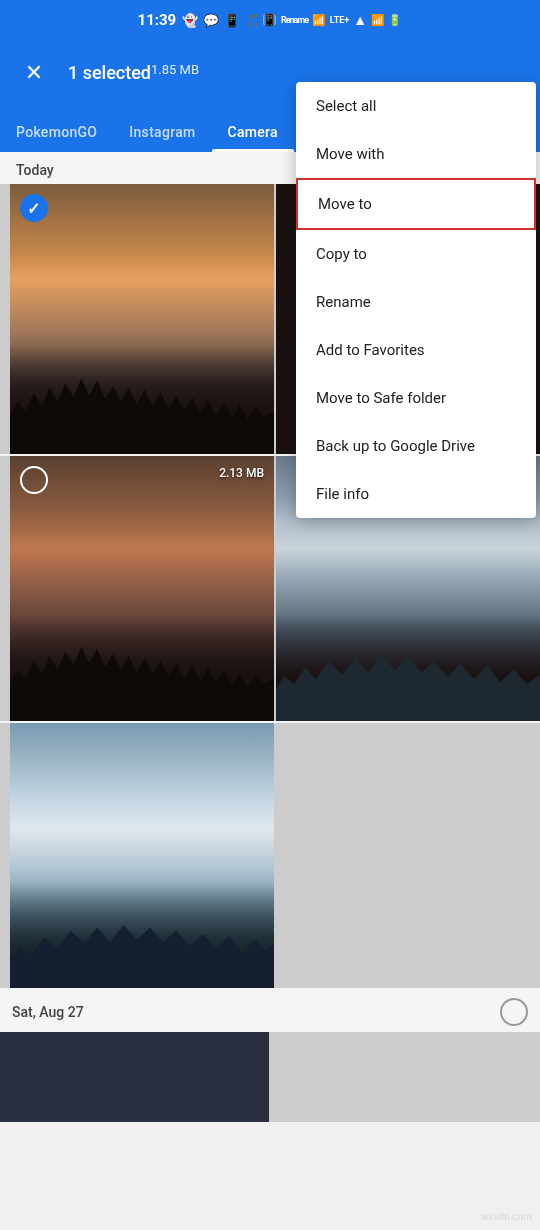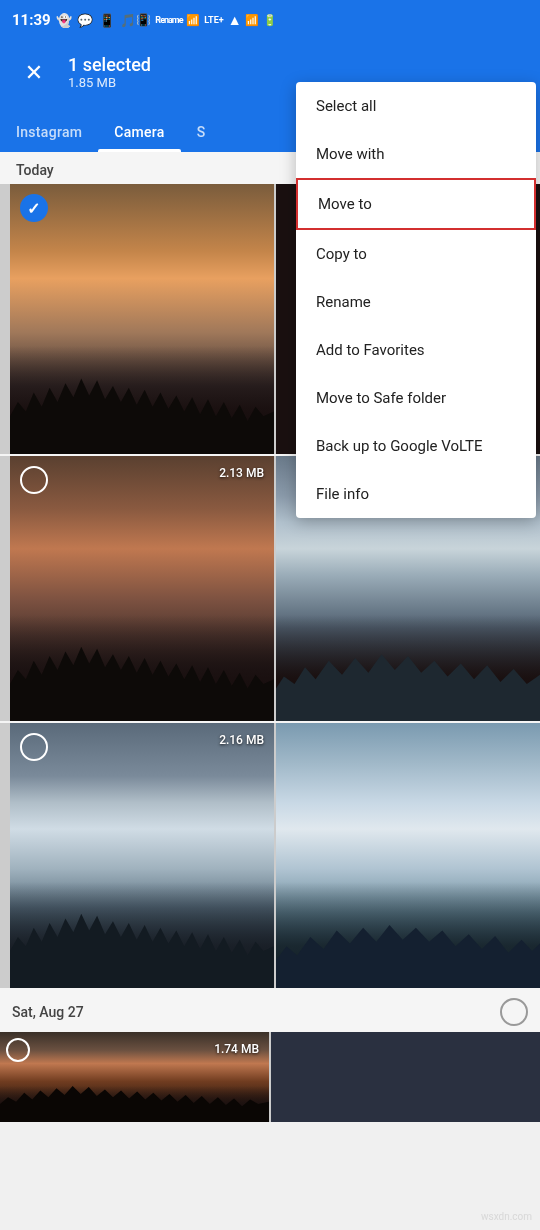--- a/index.html
+++ b/index.html
@@ -12,21 +12,21 @@
       position: relative;
     }
 
     
     .status-bar {
       width: 100%;
       height: 40px;
       background: #1a73e8;
       display: flex;
       align-items: center;
-      justify-content: flex-start;
+      justify-content: center;
       padding: 0 12px;
       position: relative;
       z-index: 10;
     }
     .status-bar-left {
       display: flex;
       align-items: center;
       gap: 6px;
     }
     .status-time {
@@ -68,21 +68,20 @@
       font-size: 22px;
       cursor: pointer;
       width: 36px;
       height: 36px;
       display: flex;
       align-items: center;
       justify-content: center;
     }
     .toolbar-info {
       display: flex;
-      flex-direction: column;
     }
     .toolbar-title {
       color: white;
       font-size: 18px;
       font-weight: 500;
     }
     .toolbar-subtitle {
       color: rgba(255,255,255,0.85);
       font-size: 13px;
     }
@@ -328,20 +327,21 @@
   <div class="toolbar-close">
     <span>✕</span>
   </div>
   <div class="toolbar-info">
     <span class="toolbar-title">1 selected</span>
     <span class="toolbar-subtitle">1.85 MB</span>
   </div>
 </div>
 
 <div class="tabs-bar">
+  <div class="tab-item">PokemonGO</div>
   <div class="tab-item">Instagram</div>
   <div class="tab-item active">Camera</div>
   <div class="tab-item" style="color: rgba(255,255,255,0.75);">S</div>
 </div>
 
 <div class="content">
 
   <div class="section-header">Today</div>
 
   <div class="image-grid">
@@ -364,56 +364,44 @@
       <div class="select-circle"></div>
       <span class="file-size-badge">2.13 MB</span>
     </div>
     <div class="grid-item sky-3" style="height:265px;">
       <div class="silhouette"></div>
       <div class="silhouette-trees" style="background:#1e2830; clip-path: polygon(0% 100%, 0% 65%, 3% 52%, 7% 60%, 11% 42%, 15% 55%, 20% 35%, 25% 50%, 30% 32%, 35% 48%, 40% 28%, 45% 45%, 50% 30%, 55% 48%, 60% 35%, 65% 52%, 70% 38%, 75% 55%, 80% 40%, 85% 58%, 90% 44%, 95% 60%, 100% 50%, 100% 100%)"></div>
     </div>
   </div>
 
   <div class="image-grid" style="margin-top:2px;">
-    <div class="grid-item sky-4" style="height:265px;">
-      <div class="silhouette" style="background: linear-gradient(180deg, transparent 0%, #1a2028 60%, #0d1318 100%);"></div>
-      <div class="silhouette-trees" style="background:#131b22;"></div>
-      <div class="select-circle"></div>
-      <span class="file-size-badge">2.16 MB</span>
-    </div>
     <div class="grid-item" style="height:265px; background: linear-gradient(180deg, #7a9ab0 0%, #a0b8c8 15%, #c8d8e5 30%, #e0e8ee 40%, #b0c4d2 55%, #6a8a9a 72%, #3a5568 88%, #1c2d38 100%);">
       <div class="silhouette" style="background: linear-gradient(180deg, transparent 0%, #1a2830 60%, #0d1820 100%);"></div>
       <div class="silhouette-trees" style="background:#142030; clip-path: polygon(0% 100%, 0% 70%, 4% 55%, 8% 65%, 13% 45%, 18% 58%, 23% 38%, 28% 52%, 33% 35%, 38% 50%, 43% 32%, 48% 48%, 53% 35%, 58% 50%, 63% 38%, 68% 55%, 73% 42%, 78% 58%, 83% 44%, 88% 62%, 93% 48%, 97% 60%, 100% 52%, 100% 100%);"></div>
     </div>
   </div>
 
   <div class="section-header-row">
     <span class="section-header-text">Sat, Aug 27</span>
     <div class="section-select-circle"></div>
   </div>
 
   <div class="bottom-grid">
-    <div class="bottom-item sky-5" style="height:90px;">
-      <div class="silhouette"></div>
-      <div class="silhouette-trees" style="background:#0a0604; height:50%;"></div>
-      <div class="select-circle" style="top:6px; left:6px; width:24px; height:24px;"></div>
-      <span class="file-size-badge">1.74 MB</span>
-    </div>
     <div class="bottom-item" style="height:90px; background: #2a3040;"></div>
   </div>
 
 </div>
 
 <div class="dropdown-overlay">
   <div class="dropdown-menu">
     <div class="menu-item">Select all</div>
     <div class="menu-item">Move with</div>
     <div class="menu-item highlighted">Move to</div>
     <div class="menu-item">Copy to</div>
     <div class="menu-item">Rename</div>
     <div class="menu-item">Add to Favorites</div>
     <div class="menu-item">Move to Safe folder</div>
-    <div class="menu-item">Back up to Google VoLTE</div>
+    <div class="menu-item">Back up to Google Drive</div>
     <div class="menu-item">File info</div>
   </div>
 </div>
 
 <div class="watermark">wsxdn.com</div>
 
 </body></html>

